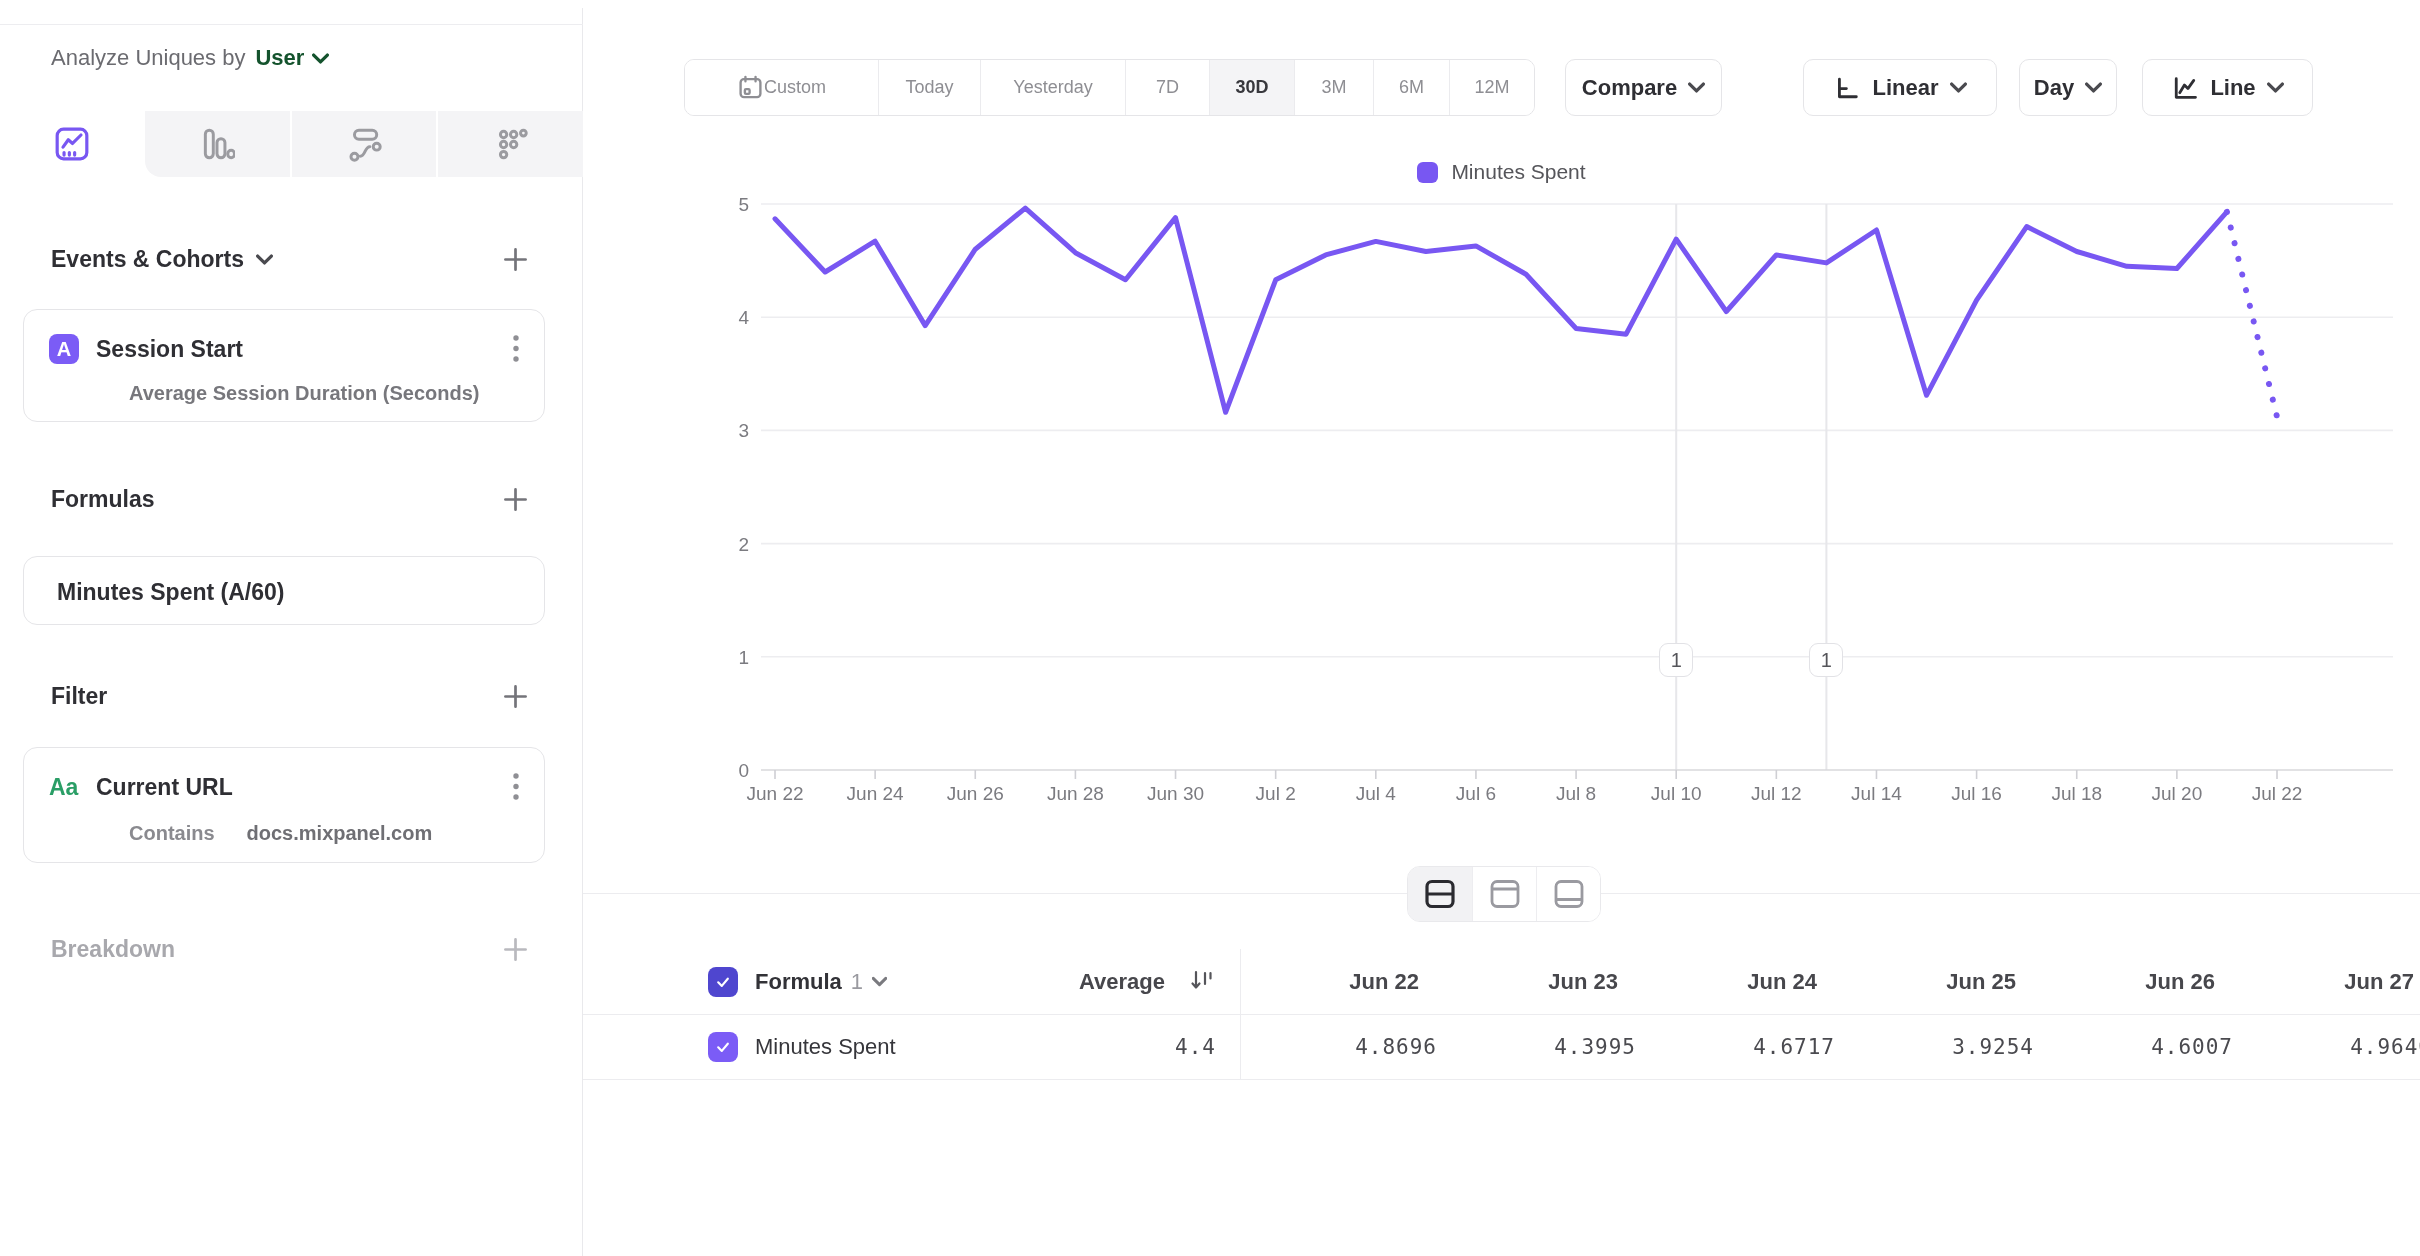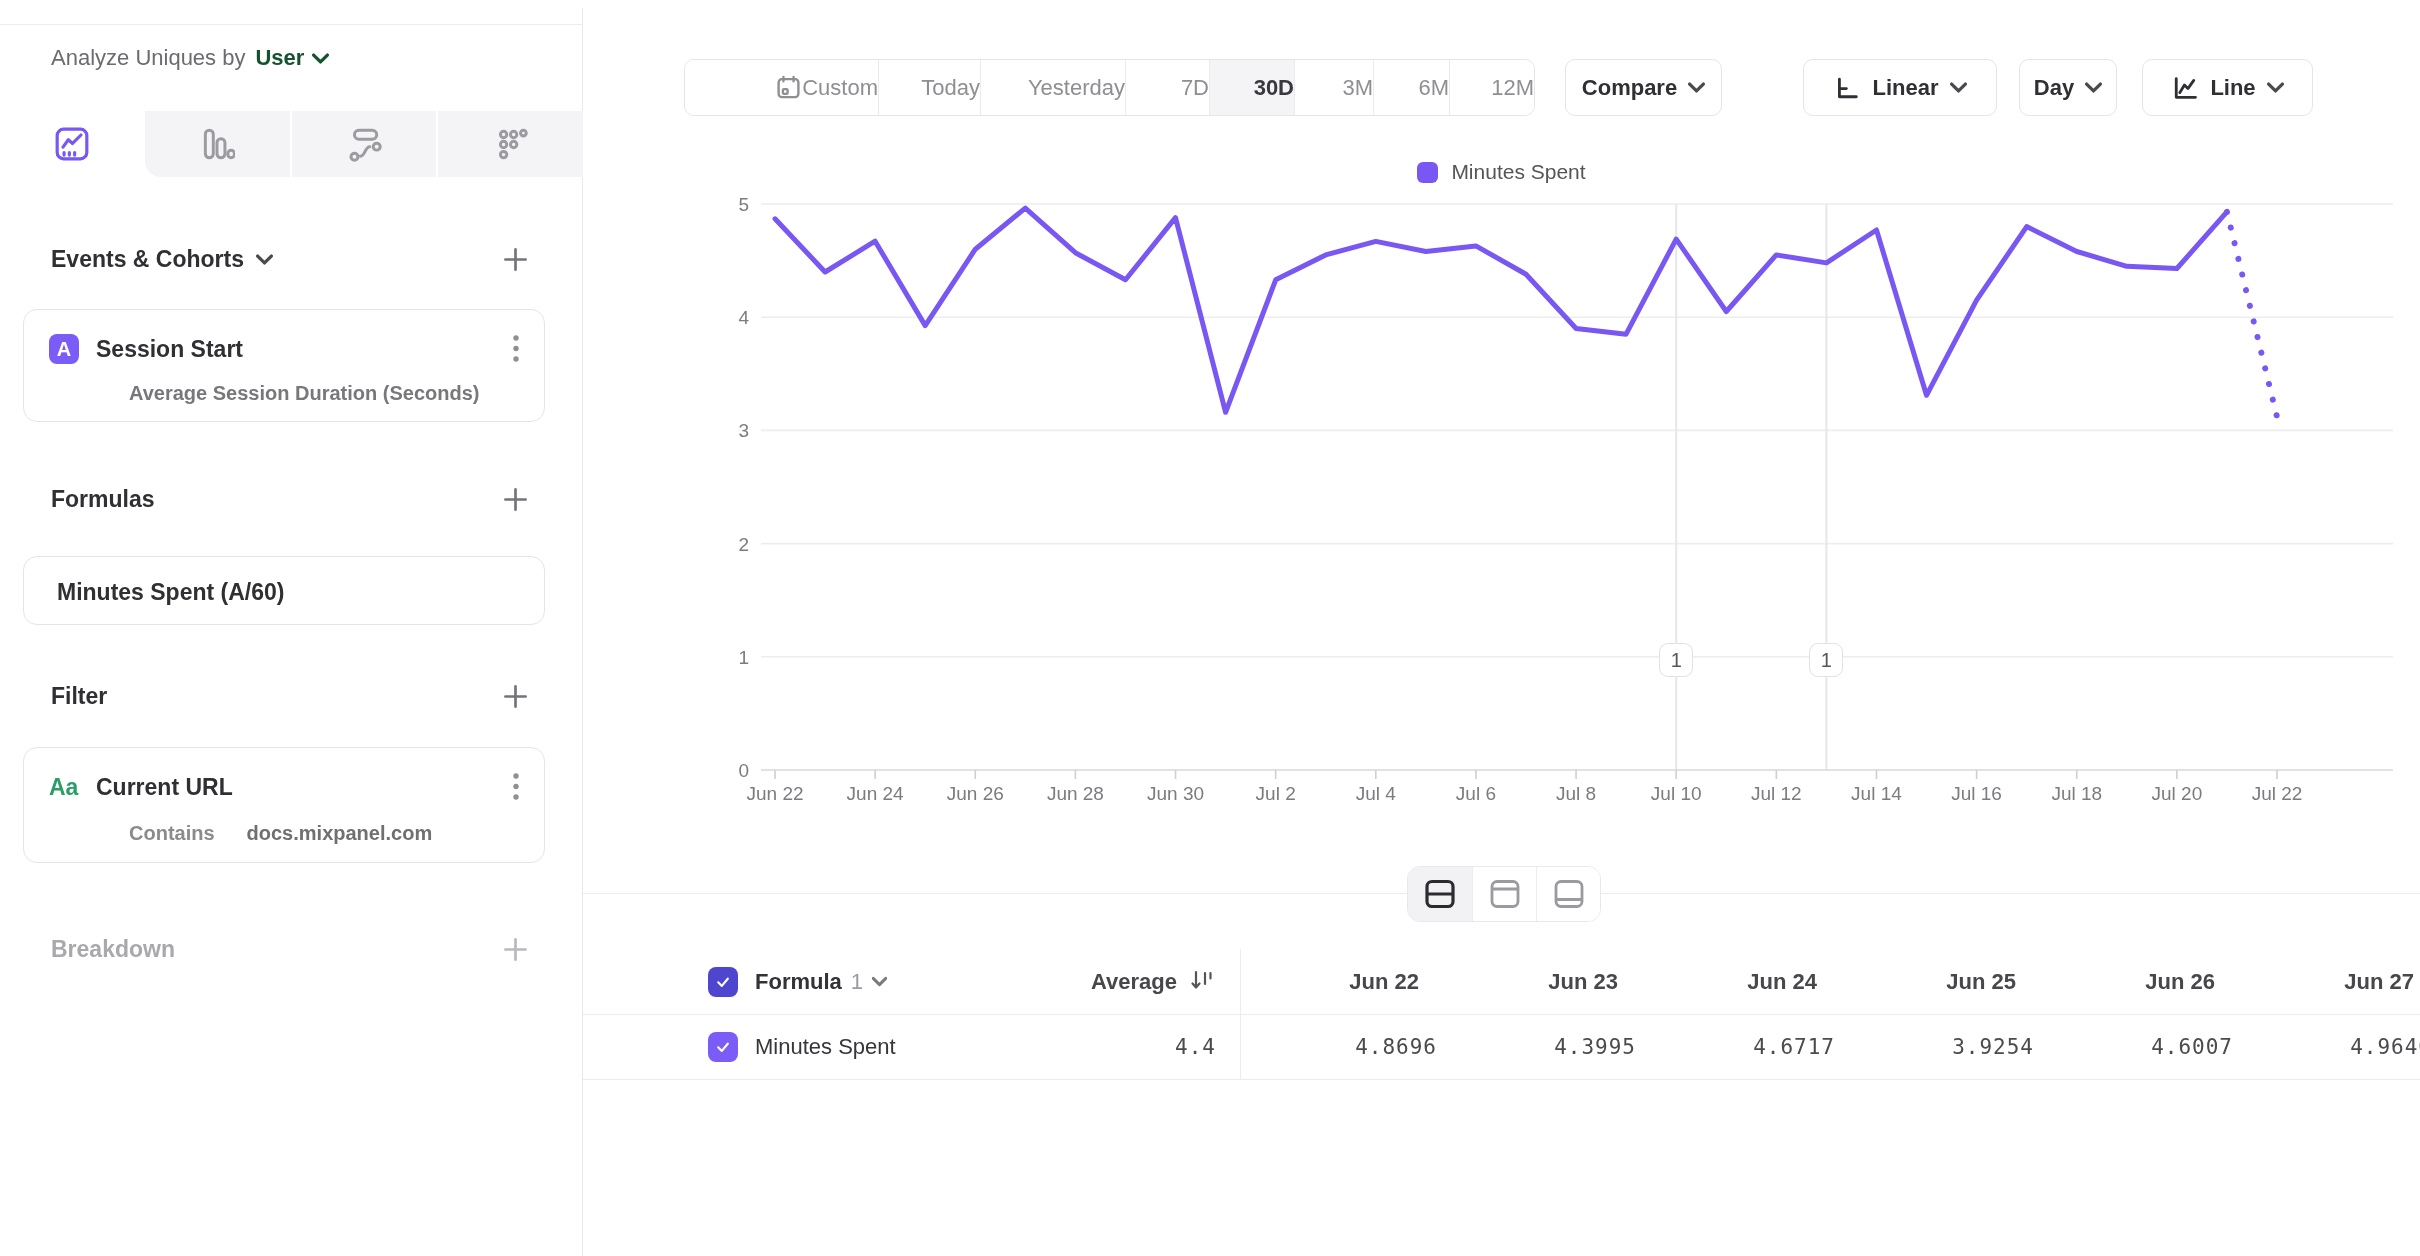--- a/index.html
+++ b/index.html
@@ -50,22 +50,22 @@
   .kebab { margin-left:auto; background:none; border:none; cursor:pointer; padding:4px; }
   .kebab svg { display:block; width:8px; height:30px; }
   .kebab circle { fill:#8f8f94; }
   .card .row2 { position:absolute; left:105px; top:72px; right:20px; font-size:20px; font-weight:700; }
 
   
   .main { position:absolute; left:583px; top:0; width:1837px; height:1256px; background:#fff; }
 
   .seg { position:absolute; left:101px; top:59px; height:57px; display:flex;
          border:1px solid #e5e5e8; border-radius:10px; overflow:hidden; background:#fff; }
-  .seg-item { display:flex; align-items:center; justify-content:flex-end; 
-              font-size:22px; color:#8e8e93; border-left:1px solid #ebebee; cursor:pointer;
+  .seg-item { display:flex; align-items:center; justify-content:center; 
+              font-size:18px; color:#8e8e93; border-left:1px solid #ebebee; cursor:pointer;
               background:#fff; white-space:nowrap; }
   .seg-item:first-child { border-left:none; }
   .seg-item.active { background:#f4f4f6; color:#38383d; font-weight:700; }
   .cal-ic { width:27px; height:27px; }
   .cal-ic * { fill:none; stroke:#8e8e93; stroke-width:2.1; stroke-linecap:round; stroke-linejoin:round; }
 
   .tool-btn { position:absolute; top:59px; height:57px; background:#fff; border:1px solid #e5e5e8;
               border-radius:10px; display:flex; align-items:center; justify-content:center; gap:11px;
               font-size:22px; font-weight:700; color:#2f2f34; cursor:pointer;
               font-family:"Liberation Sans",sans-serif; }
@@ -103,21 +103,21 @@
   .t-data { height:65px; }
   .t-left { width:657px; display:flex; align-items:center; padding-left:125px; flex:none; }
   .cbx { width:30px; height:30px; border-radius:8px; display:flex; align-items:center;
          justify-content:center; cursor:pointer; flex:none; }
   .cbx svg { width:20px; height:18px; }
   .cbx polyline { fill:none; stroke:#fff; stroke-width:3.6; stroke-linecap:round; stroke-linejoin:round; }
   .t-left .name { margin-left:17px; font-size:22px; }
   .fml { font-weight:700; color:#323237; display:flex; align-items:center; gap:9px; cursor:pointer; }
   .fml .idx { color:#9a9aa0; font-weight:400; }
   .fml .chev { color:#7a7a7f; width:15px; }
-  .avg { margin-left:auto; display:flex; align-items:center; gap:12px; padding-right:24px;
+  .avg { margin-left:auto; display:flex; align-items:center; gap:24px; padding-right:24px;
          font-size:22px; font-weight:700; color:#47474c; cursor:pointer;text-align:center; }
   .sort-ic { width:27px; height:27px; }
   .sort-ic * { fill:none; stroke:#55555a; stroke-width:2.2; stroke-linecap:round; stroke-linejoin:round; }
   .t-cols { display:flex; flex:none; }
   .t-col { width:199px; text-align:right; flex:none; }
   .t-col.head { font-size:22px; font-weight:700; color:#47474c; padding-right:20px; }
   .t-col.val, .mono { font-family:"DejaVu Sans Mono", monospace; font-size:21px; color:#4a4a4f;
                       letter-spacing:1px; }
   .t-col.val { padding-right:2px; }
   .t-vline { position:absolute; left:657px; top:0; width:1px; height:131px; background:#ececef; }

